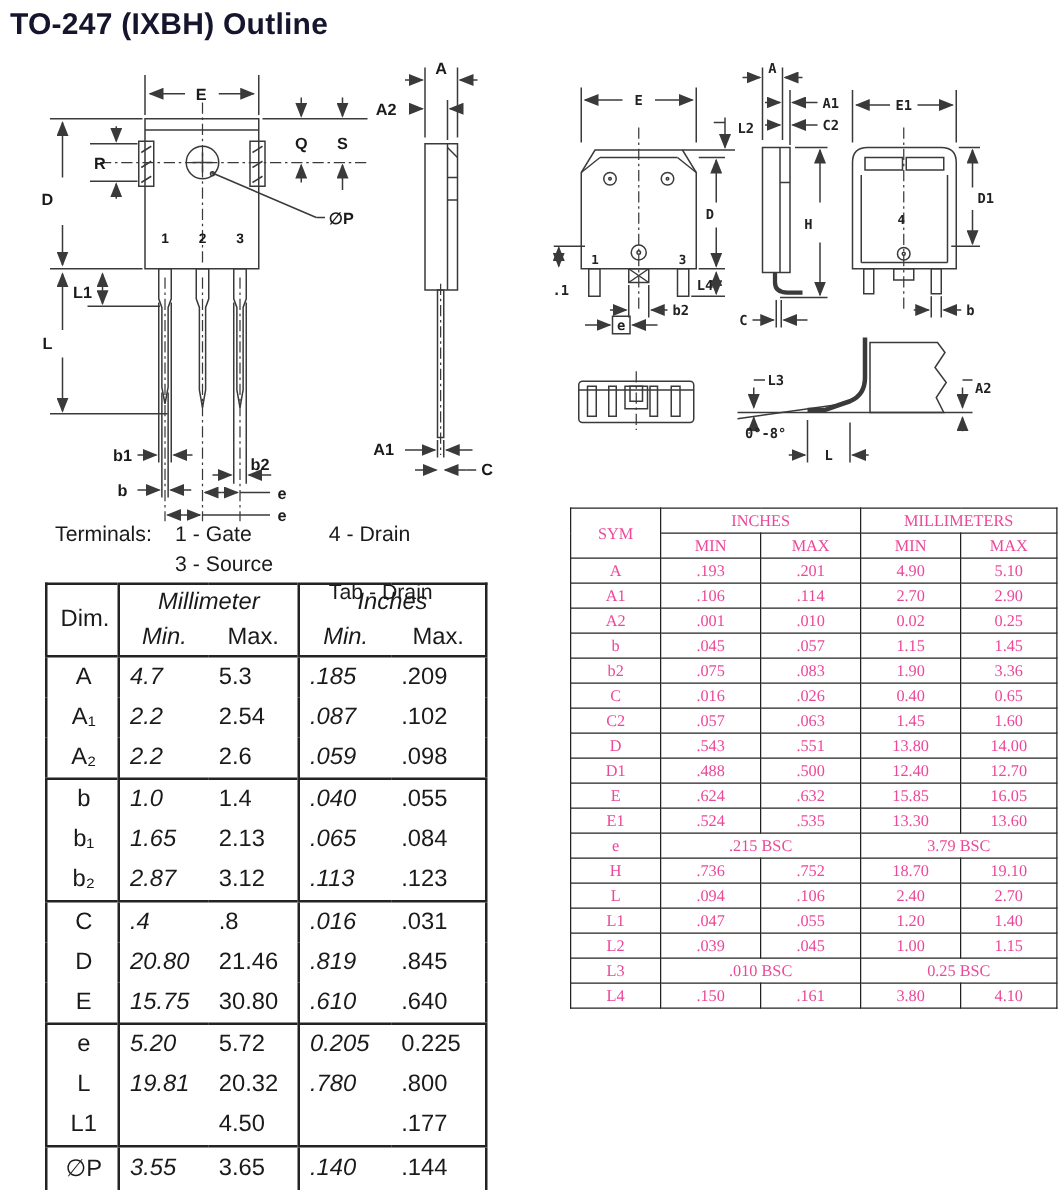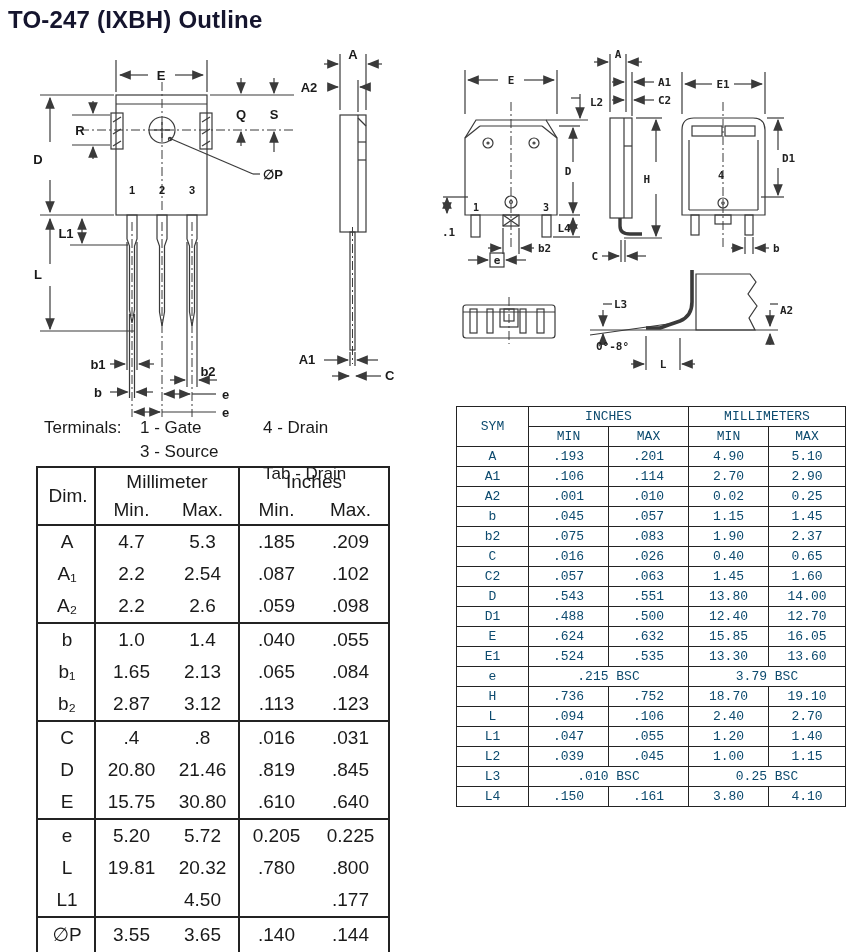--- a/index.html
+++ b/index.html
@@ -12,29 +12,29 @@
   .lbl{font:bold 13px "Liberation Sans",sans-serif;fill:#1a1a1a;stroke:none;}
   .pinlbl{font:bold 11px "Liberation Sans",sans-serif;fill:#1a1a1a;stroke:none;}
   .lbl2{font:bold 11px "DejaVu Sans Mono",monospace;fill:#222;stroke:none;}
   .pinlbl2{font:bold 10px "DejaVu Sans Mono",monospace;fill:#222;stroke:none;}
   .term{position:absolute;font-size:17px;white-space:nowrap;}
   
   .t247{position:absolute;left:36px;top:466px;border-collapse:collapse;font-size:19px;color:#1a1a1a;
         border:2px solid #232323;table-layout:fixed;}
   .t247 th{font-weight:normal;padding:3px 6px;}
   .t247 td{padding:5px 8px;}
-  .t247 .bl{border-left:2px solid #232323;}
+  .t247 .bl{border-left:2px solid #232323;font-style:italic;}
   .t247 thead{border-bottom:2px solid #232323;}
   .t247 tbody{border-top:2px solid #232323;}
   .t247 .dim{text-align:center;padding-left:10px;}
-  .t247 .num{text-align:center;}
+  .t247 .num{text-align:left;}
   .t247 .ctr{text-align:center;}
   
   .t268{position:absolute;left:456px;top:406px;border-collapse:collapse;
-        font-family:Liberation Mono, monospace;font-size:13px;color:#0c4a6e;table-layout:fixed;border-radius:12px;}
+        font-family:Liberation Serif, serif;font-size:13px;color:#ec4899;table-layout:fixed;border-radius:12px;}
   .t268 th,.t268 td{border:1.5px solid #232323;padding:0 3px;height:19px;text-align:center;font-weight:normal;white-space:nowrap;}
 </style>
 </head>
 <body>
 
 <div class="page">
 
   <div class="ttl" style="left:8px;top:6px">TO-247 (IXBH) Outline</div>
 
   <svg class="draw" style="left:10px;top:42px" width="430" height="380" viewBox="0 0 430 380">
@@ -507,21 +507,21 @@
           <td>.045</td>
           <td>.057</td>
           <td>1.15</td>
           <td>1.45</td>
         </tr>
       <tr>
           <td>b2</td>
           <td>.075</td>
           <td>.083</td>
           <td>1.90</td>
-          <td>2.37</td>
+          <td>3.36</td>
         </tr>
       <tr>
           <td>C</td>
           <td>.016</td>
           <td>.026</td>
           <td>0.40</td>
           <td>0.65</td>
         </tr>
       <tr>
           <td>C2</td>

